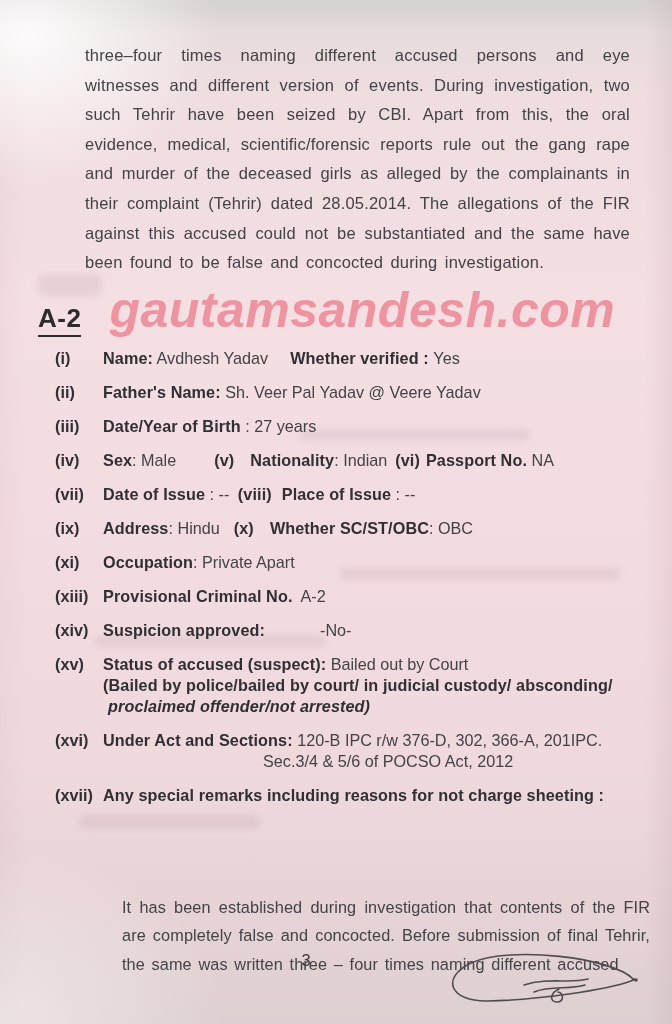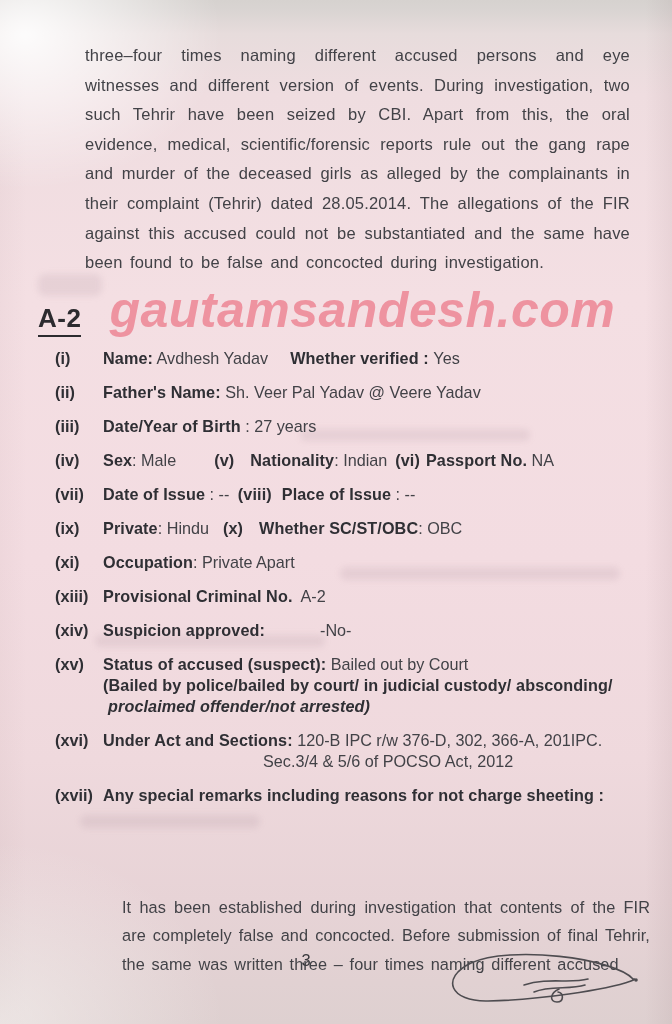--- a/index.html
+++ b/index.html
@@ -117,21 +117,21 @@
       </div>
       <div class="field-row">
         <span class="num">(vii)</span>
         <div class="content">
           <div class="line"><span class="b">Date of Issue</span><span> : -- </span><span class="b" style="margin-left: 4px;">(viii)</span><span class="b" style="margin-left: 10px;">Place of Issue</span><span> : --</span></div>
         </div>
       </div>
       <div class="field-row">
         <span class="num">(ix)</span>
         <div class="content">
-          <div class="line"><span class="b">Private</span><span>: Hindu</span><span class="b" style="margin-left: 14px;">(x)</span><span class="b" style="margin-left: 16px;">Whether SC/ST/OBC</span><span>: OBC</span></div>
+          <div class="line"><span class="b">Address</span><span>: Hindu</span><span class="b" style="margin-left: 14px;">(x)</span><span class="b" style="margin-left: 16px;">Whether SC/ST/OBC</span><span>: OBC</span></div>
         </div>
       </div>
       <div class="field-row">
         <span class="num">(xi)</span>
         <div class="content">
           <div class="line"><span class="b">Occupation</span><span>: Private Apart</span></div>
         </div>
       </div>
       <div class="field-row">
         <span class="num">(xiii)</span>

